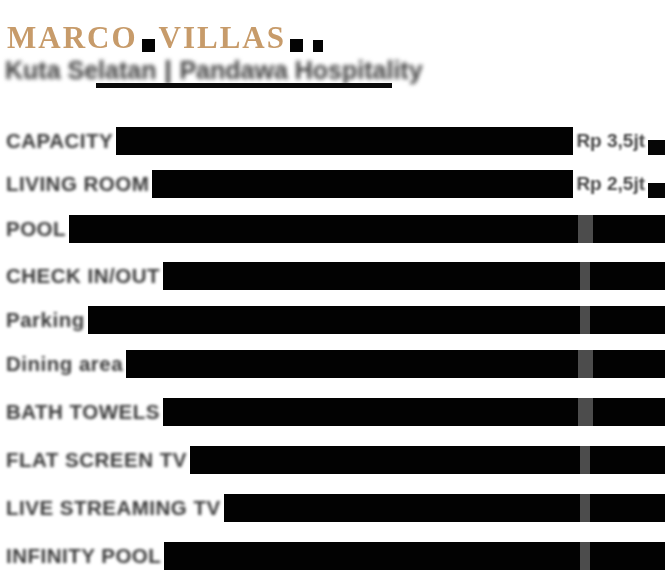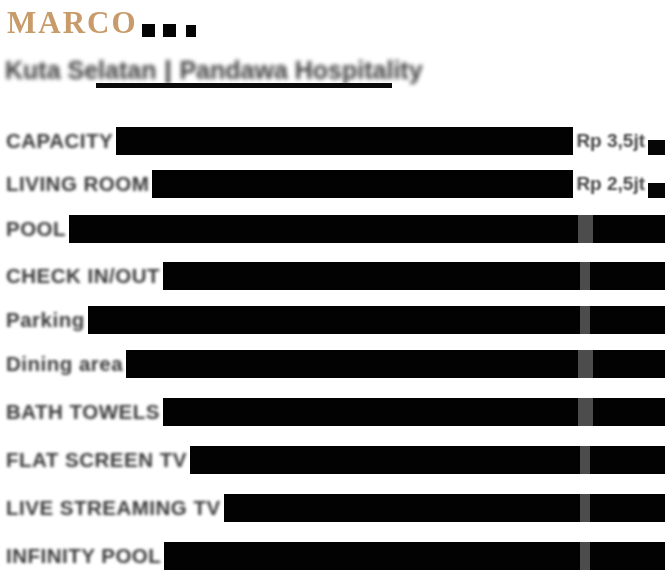--- a/index.html
+++ b/index.html
@@ -8,21 +8,21 @@
     --c-bar:#020202;
     --c-value:#4f4f4f;
     --c-bg:#ffffff;
   }
   *{margin:0;padding:0;box-sizing:border-box;}
   html,body{width:665px;height:571px;overflow:hidden;background:var(--c-bg);}
   body{font-family:"Liberation Sans",sans-serif;position:relative;}
 
   
   .title{
-    position:absolute;left:7px;top:4px;height:38px;
+    position:absolute;left:7px;top:19px;height:38px;
     font-family:"Liberation Serif",serif;font-weight:700;
     font-size:31px;line-height:38px;letter-spacing:2px;
     color:var(--c-title);white-space:nowrap;
     filter:blur(0.5px) contrast(1.05);
     display:flex;align-items:flex-end;
   }
   .title .word{display:inline-block;}
   .gap-blob{
     display:inline-block;width:13px;height:13px;margin:0 4px 5px 4px;
     background:#0a0a0a;filter:none;
@@ -67,20 +67,21 @@
   .corner-blob{
     width:17px;height:15px;background:#060606;align-self:flex-end;
   }
 </style>
 </head>
 <body>
 
 <div class="title">
   <span class="word">MARCO</span>
   <span class="gap-blob"></span>
+  <span class="word">VILLAS</span>
   <span class="gap-blob"></span>
   <span class="gap-blob tail"></span>
 </div>
 
 <div class="subtitle">
   <span>Kuta Selatan</span><span class="sep">|</span><span>Pandawa Hospitality</span>
 </div>
 <div class="subtitle-strip"></div>
 
 <div id="rows">

